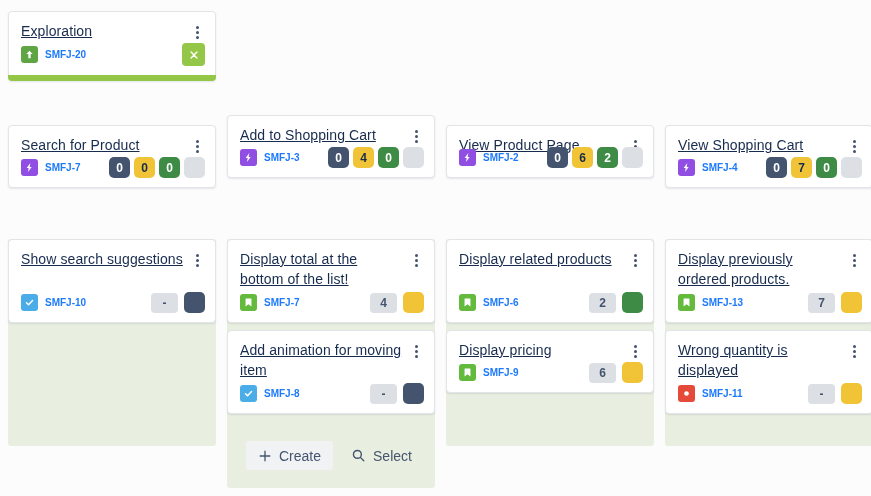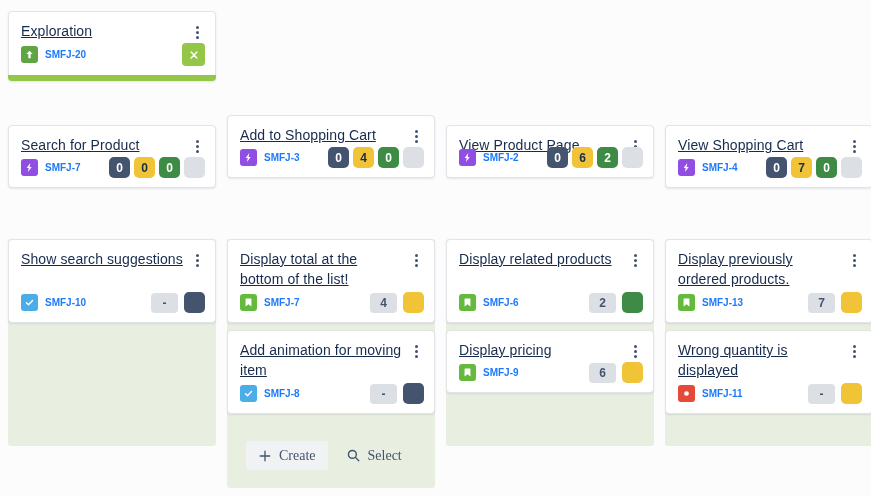--- a/index.html
+++ b/index.html
@@ -66,21 +66,21 @@
     background:var(--clear_button_bg,#94C748); cursor:pointer;
     display:flex; align-items:center; justify-content:center;
   }
   #footer-actions {
     position:absolute; left:246px; top:441px;
     display:flex; align-items:center; gap:6px;
   }
   .btn {
     display:inline-flex; align-items:center; gap:7px;
     height:29px; padding:0 12px; border:none; border-radius:3px;
-    font-family:Liberation Serif, serif;
+    font-family:Liberation Sans, sans-serif;
     font-size:14px; color:var(--button_text,#44546F);
     background:transparent; cursor:pointer;
   }
   .btn.create { background:var(--create_button_bg,#F1F2F4); }
 </style>
 </head>
 <body>
 
 <div id="board">
 

